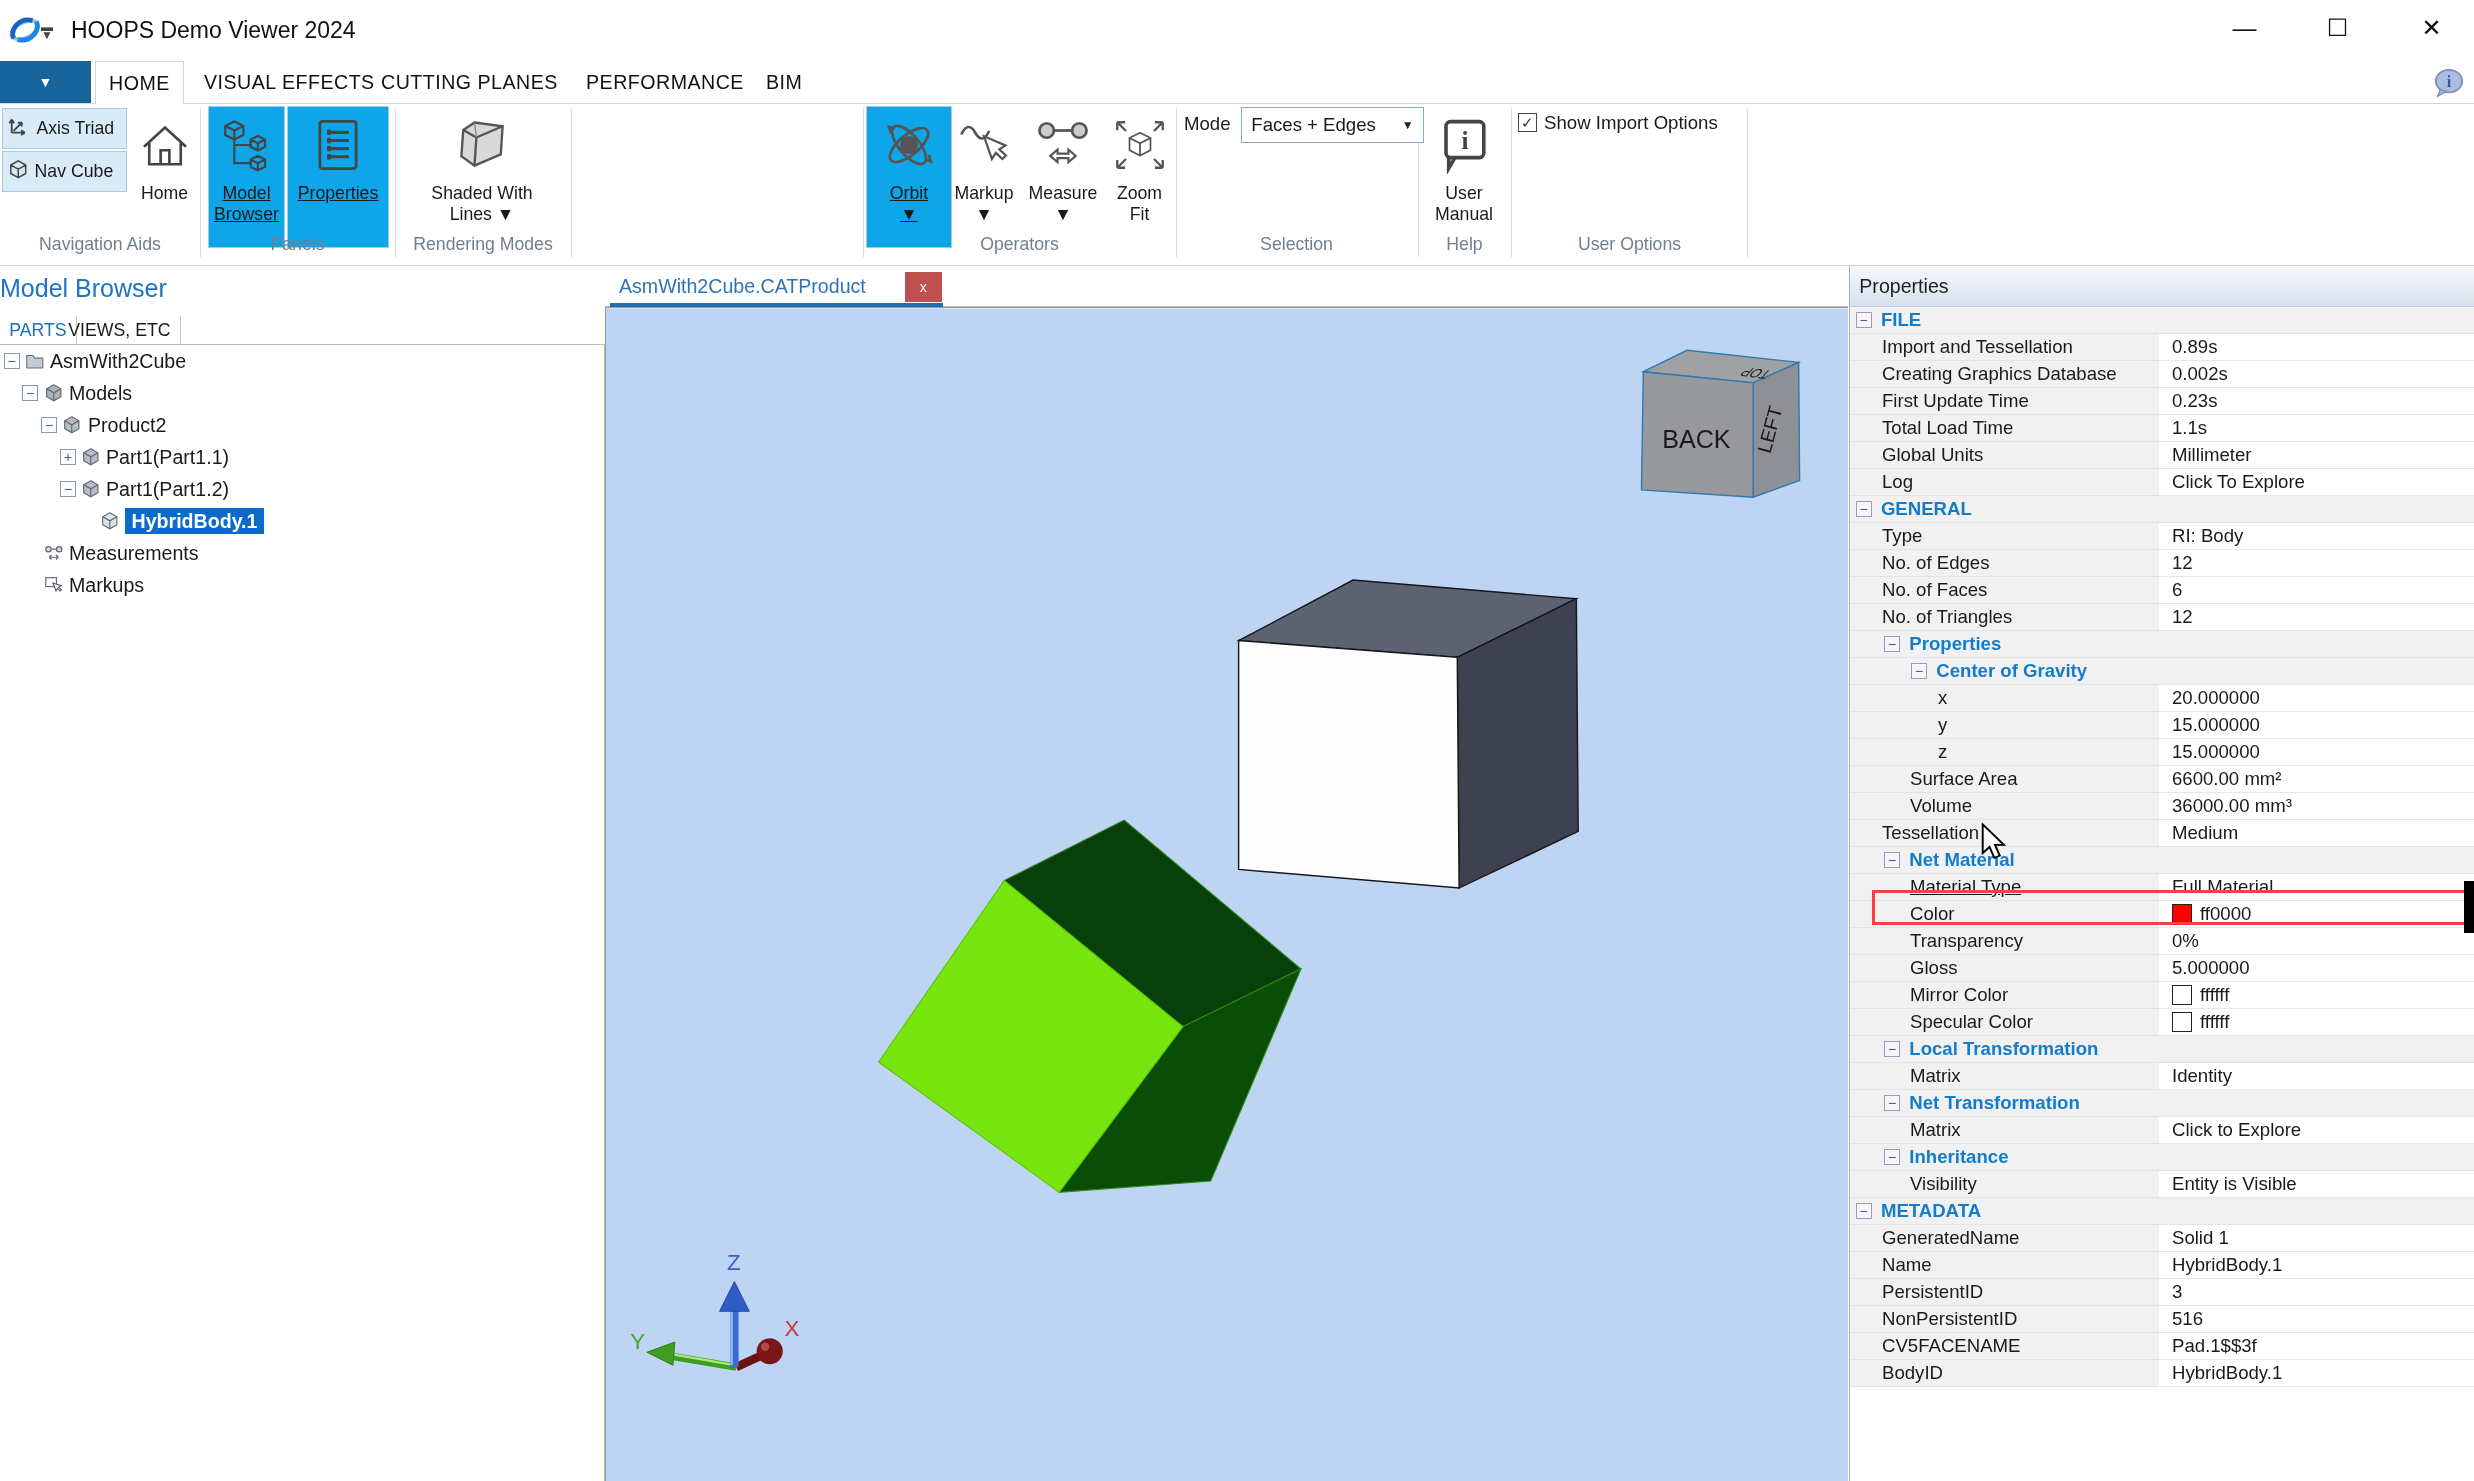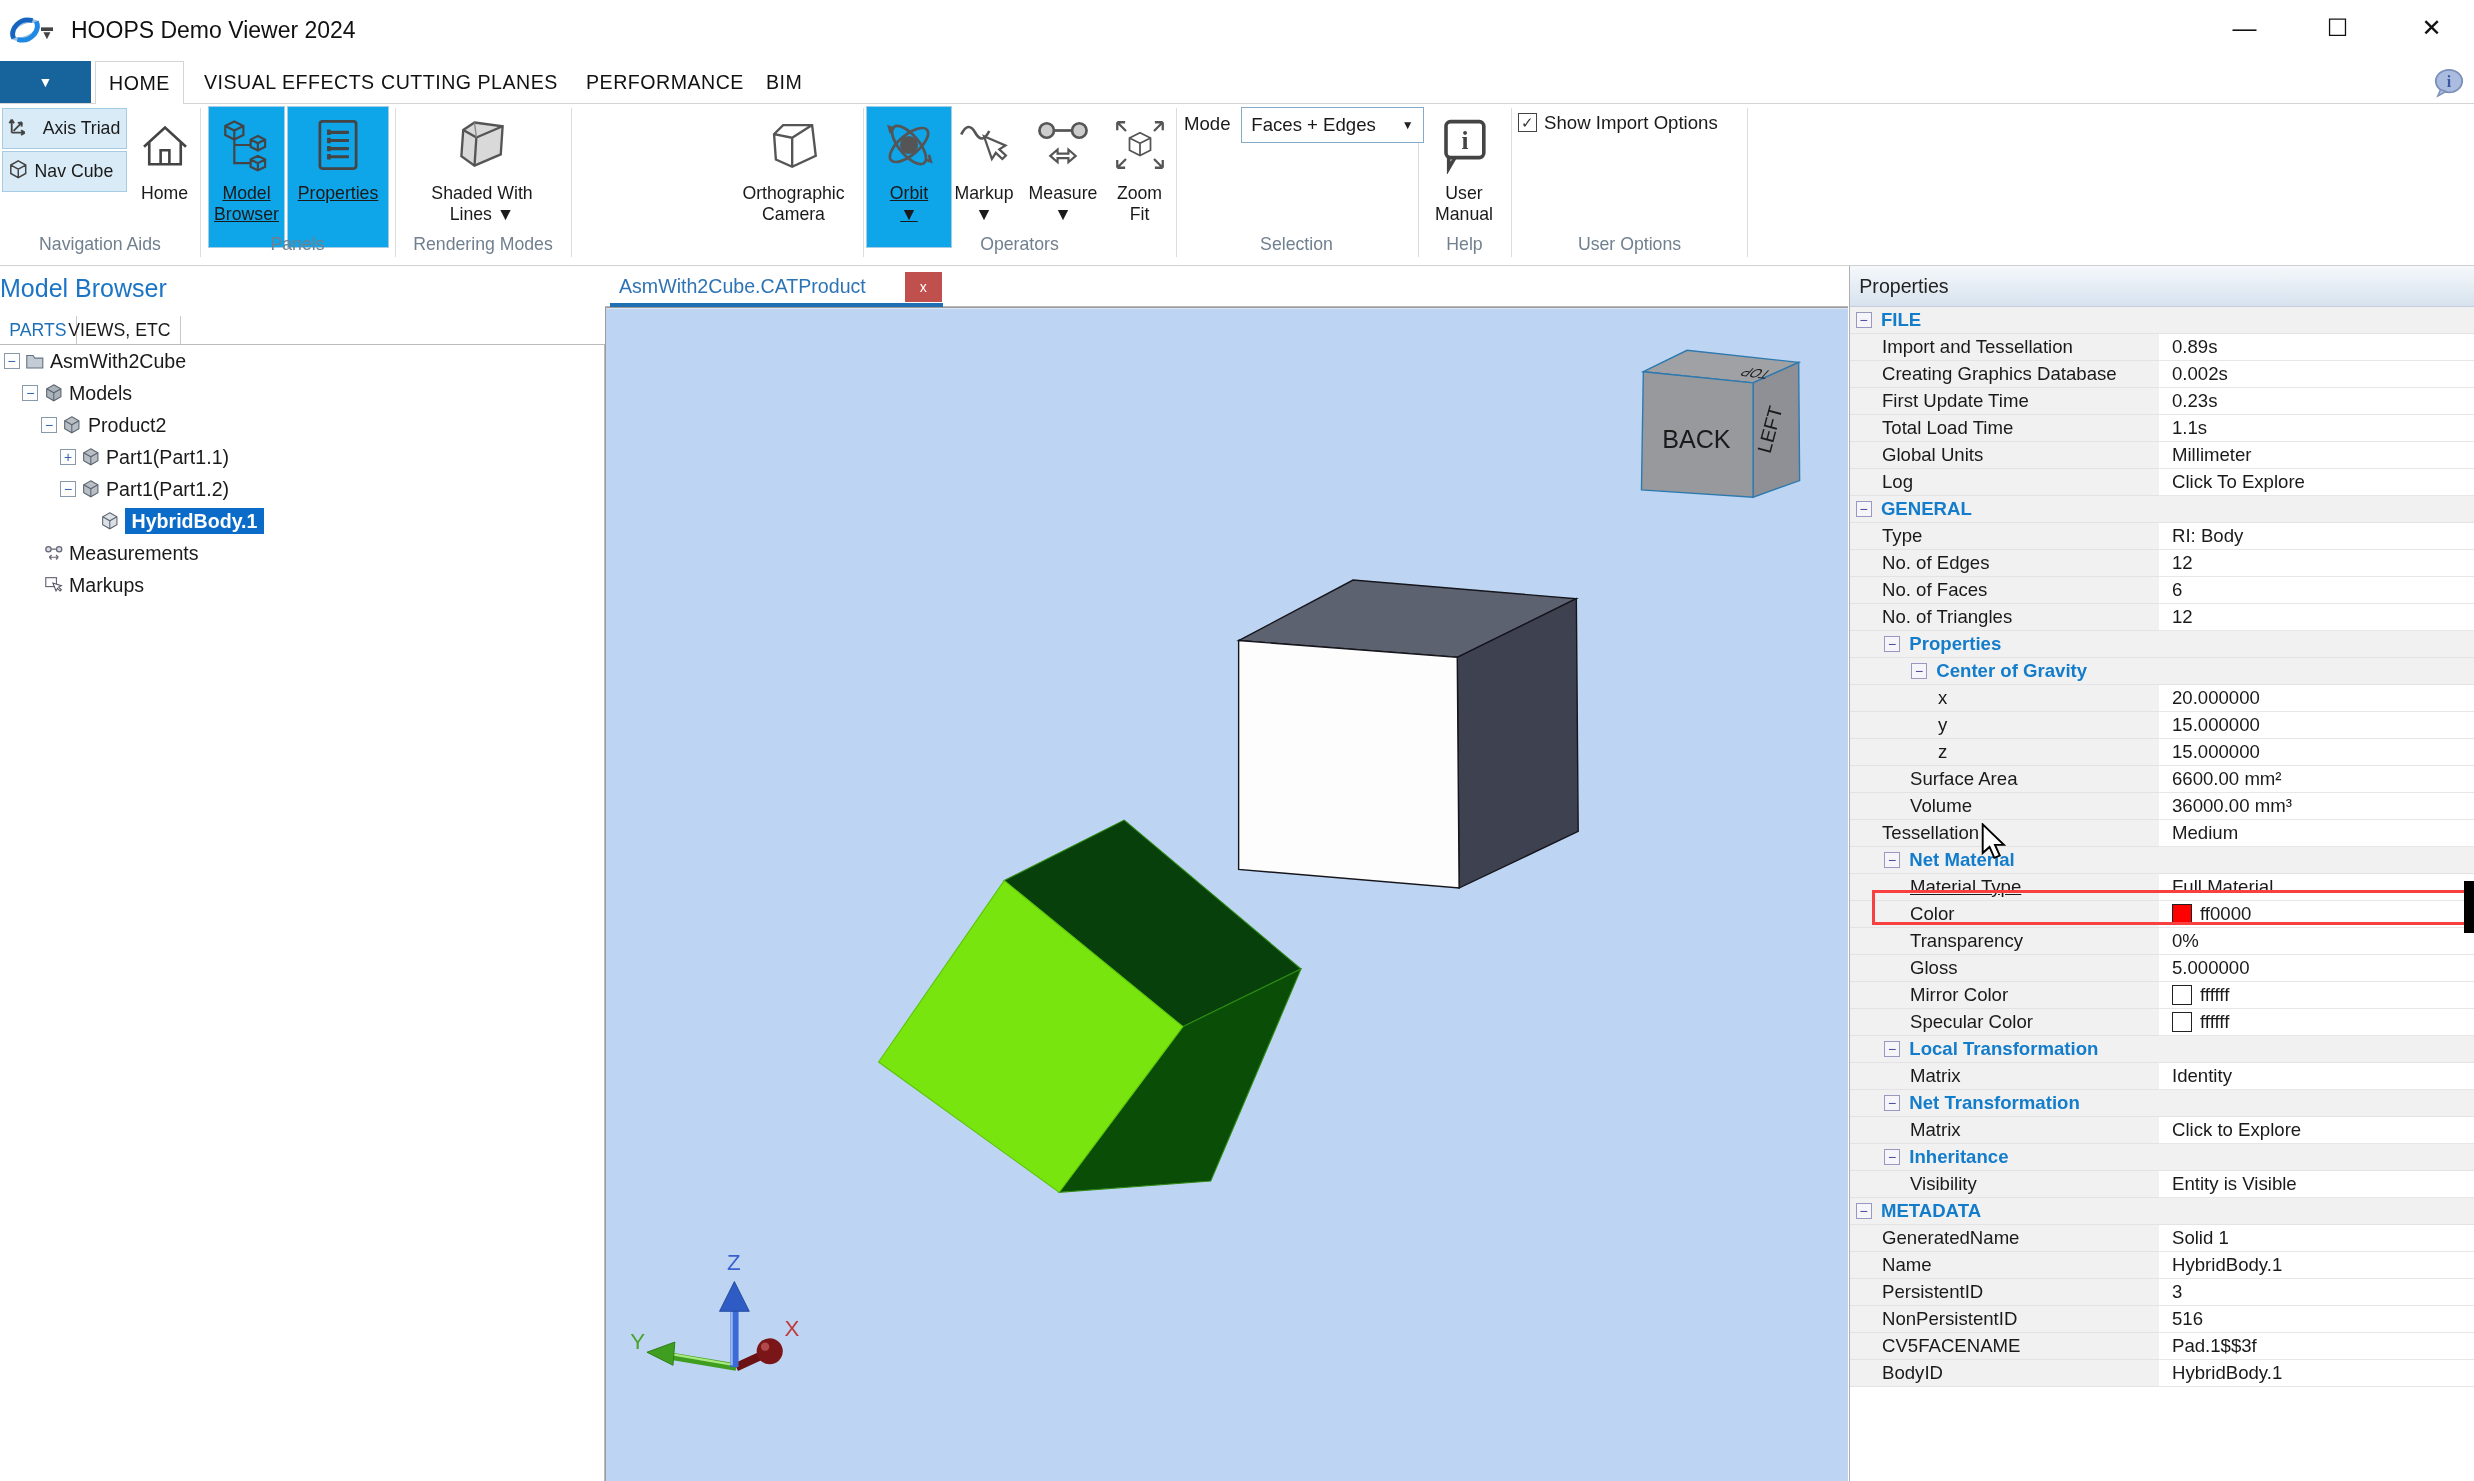--- a/index.html
+++ b/index.html
@@ -99,21 +99,21 @@
 <div id="ribbon" class="abs">
   <div class="gsep abs" style="left:200px;"></div>
   <div class="gsep abs" style="left:395px;"></div>
   <div class="gsep abs" style="left:571px;"></div>
   <div class="gsep abs" style="left:863px;"></div>
   <div class="gsep abs" style="left:1176px;"></div>
   <div class="gsep abs" style="left:1418px;"></div>
   <div class="gsep abs" style="left:1511px;"></div>
   <div class="gsep abs" style="left:1747px;"></div>
 
-  <div class="smalltoggle abs" style="left:1.9px;top:3.7px;width:125px;height:41px;justify-content:space-between;">
+  <div class="smalltoggle abs" style="left:1.9px;top:3.7px;width:125px;height:41px;">
     <span>
       <svg width="22.4" height="22.4" viewBox="0 0 24 24" fill="none" stroke="#444" stroke-width="2">
         <path d="M4 20 V6 M4 6 l-2.5 4 M4 6 l2.5 4 M4 20 H18 M18 20 l-4 -2.5 M18 20 l-4 2.5 M6 18 L15 9 M15 9 l-4.5 .5 M15 9 l-.5 4.5"></path>
       </svg>
     </span>
     <span>Axis Triad</span>
   </div>
   <div class="smalltoggle abs" style="left:1.9px;top:47px;width:125px;height:41px;">
     <span>
       <svg width="20.5" height="20.5" viewBox="0 0 22 22" fill="none" stroke="#444" stroke-width="1.6">
@@ -162,29 +162,20 @@
         <path d="M24 8 L54 12 L52 42 L24 54 L10 44 L12 16 Z" fill="#d9d9d9" stroke="#555" stroke-width="2.5"></path>
         <path d="M12 16 L26 24 L24 54 M26 24 L54 12" fill="none" stroke="#555" stroke-width="2.5"></path>
         <path d="M24 8 L26 24" fill="none" stroke="#888" stroke-width="1.5"></path>
       </svg>
     </span>
     <span class="rtx">Shaded With</span>
     <span class="rtx">Lines ▼</span>
   </div>
   <div class="glabel abs" style="left:395px;width:176px;">Rendering Modes</div>
 
-  <div class="rbtn abs" style="left:725px;width:137px;height:140px;">
-    <span class="ric">
-      <svg width="58" height="58" viewBox="0 0 64 64" fill="none" stroke="#555" stroke-width="2.6">
-        <path d="M20 10 L52 10 L56 44 L30 56 L12 48 L10 20 Z M10 20 L30 24 L30 56 M30 24 L52 10"></path>
-      </svg>
-    </span>
-    <span class="rtx">Orthographic</span>
-    <span class="rtx">Camera</span>
-  </div>
 
   <div class="rbtn toggled abs" style="left:866px;width:86px;height:142px;">
     <span class="ric">
       <svg width="58" height="58" viewBox="0 0 64 64">
         <circle cx="32" cy="32" r="10" fill="#555"></circle>
         <ellipse cx="32" cy="32" rx="26" ry="11" fill="none" stroke="#555" stroke-width="3" transform="rotate(-40 32 32)"></ellipse>
         <ellipse cx="32" cy="32" rx="26" ry="11" fill="none" stroke="#555" stroke-width="3" transform="rotate(50 32 32)"></ellipse>
         <path d="M50 48 l6 2 -2 -7 M16 14 l-6 -2 2 7" fill="none" stroke="#555" stroke-width="3"></path>
       </svg>
     </span>

